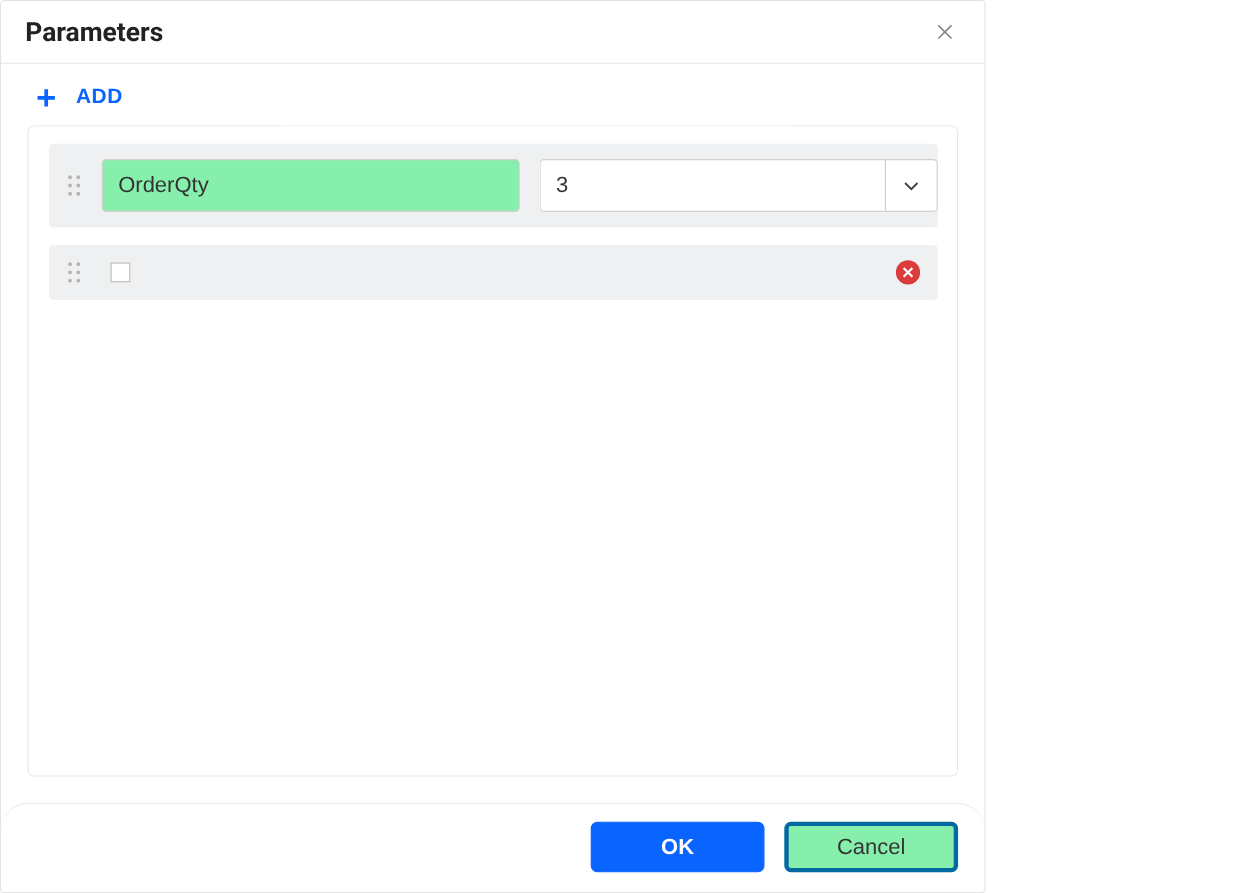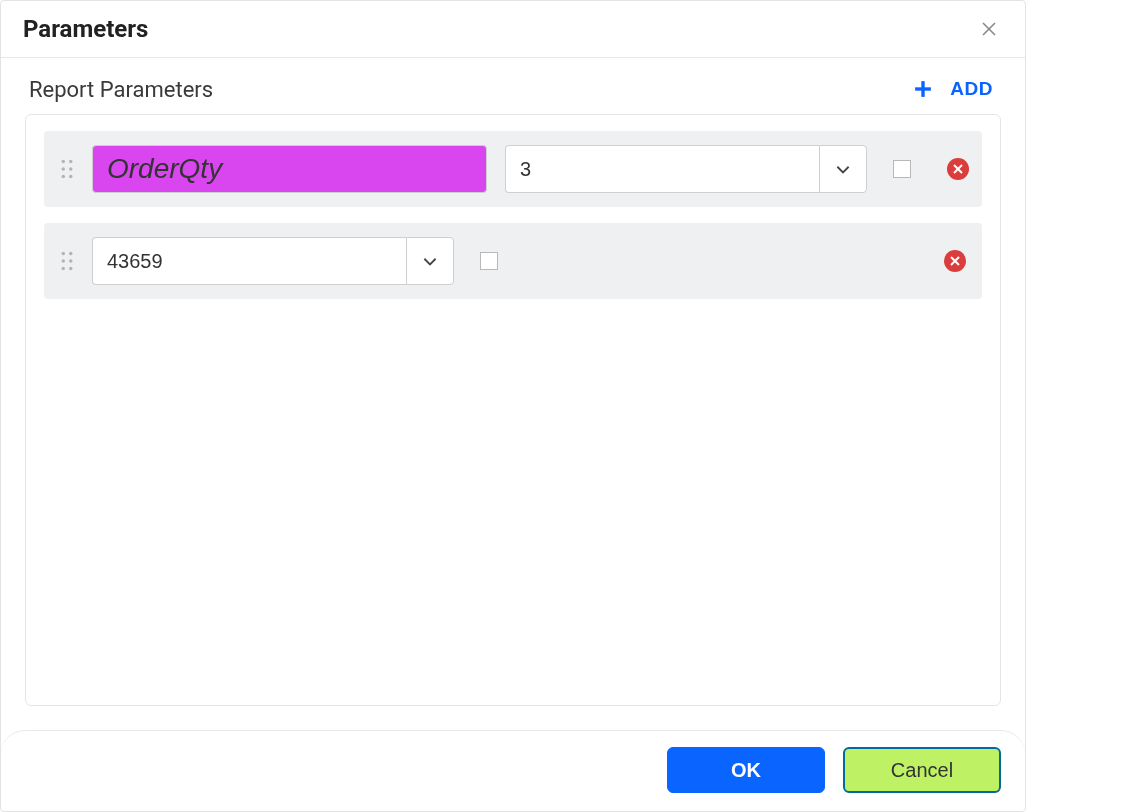--- a/index.html
+++ b/index.html
@@ -5,21 +5,21 @@
   * { box-sizing: border-box; }
   html, body { margin: 0; padding: 0; }
   body {
     width: 1122px;
     height: 812px;
     font-family: -apple-system, BlinkMacSystemFont, "Segoe UI", Roboto, Helvetica, Arial, sans-serif;
     color: #333;
     background: #fff;
   }
   .dialog {
-    width: 1026px;
+    width: 896px;
     height: 812px;
     border: 1px solid #e3e3e3;
     border-radius: 4px;
     display: flex;
     flex-direction: column;
     background: #fff;
   }
   .dialog-header {
     display: flex;
     align-items: center;
@@ -101,26 +101,25 @@
     display: flex;
     align-items: center;
     justify-content: center;
   }
   .drag-handle svg { width: 14px; height: 20px; }
   .name-input {
     flex: 0 0 380px;
     height: 48px;
     border: 1px solid #cfcfcf;
     border-radius: 4px;
-    background: #d946ef;
-    font-size: 28px;
+    background: #86efac;
+    font-size: 20px;
     color: #333;
     padding: 0 14px;
     outline: none;
-    font-style: italic;
   }
   .value-group {
     flex: 0 0 362px;
     display: flex;
     height: 48px;
   }
   .value-input {
     flex: 1;
     border: 1px solid #cfcfcf;
     border-right: none;
@@ -192,22 +191,22 @@
     align-items: center;
     justify-content: center;
   }
   .btn-primary {
     background: #0a64ff;
     border: 1px solid #0a64ff;
     color: #fff;
     font-weight: 600;
   }
   .btn-secondary {
-    background: #bef264;
-    border: 2px solid #0369a1;
+    background: #86efac;
+    border: 4px solid #0369a1;
     color: #333;
   }
 </style>
 </head>
 <body>
 
 <div class="dialog">
 
   <div class="dialog-header">
     <div class="dialog-title">Parameters</div>
@@ -215,21 +214,20 @@
       <svg viewBox="0 0 16 16">
         <line x1="2" y1="2" x2="14" y2="14" stroke="currentColor" stroke-width="1.6"></line>
         <line x1="14" y1="2" x2="2" y2="14" stroke="currentColor" stroke-width="1.6"></line>
       </svg>
     </button>
   </div>
 
   <div class="dialog-body">
 
     <div class="section-header">
-      <div class="section-title">Report Parameters</div>
       <button class="add-btn">
         <svg viewBox="0 0 16 16">
           <line x1="8" y1="1" x2="8" y2="15" stroke="currentColor" stroke-width="3"></line>
           <line x1="1" y1="8" x2="15" y2="8" stroke="currentColor" stroke-width="3"></line>
         </svg>
         <span>ADD</span>
       </button>
     </div>
 
     <div class="params-container">
@@ -270,28 +268,20 @@
         <div class="drag-handle">
           <svg viewBox="0 0 10 16">
             <circle cx="2" cy="2" r="1.4" fill="currentColor"></circle>
             <circle cx="8" cy="2" r="1.4" fill="currentColor"></circle>
             <circle cx="2" cy="8" r="1.4" fill="currentColor"></circle>
             <circle cx="8" cy="8" r="1.4" fill="currentColor"></circle>
             <circle cx="2" cy="14" r="1.4" fill="currentColor"></circle>
             <circle cx="8" cy="14" r="1.4" fill="currentColor"></circle>
           </svg>
         </div>
-        <div class="value-group">
-          <input class="value-input" type="text" value="43659" style="">
-          <button class="value-dd">
-            <svg viewBox="0 0 16 16">
-              <polyline points="3,6 8,11 13,6" fill="none" stroke="currentColor" stroke-width="1.6"></polyline>
-            </svg>
-          </button>
-        </div>
         <div class="checkbox-wrap">
           <span class="chk" role="checkbox" aria-checked="false"></span>
         </div>
         <div class="spacer"></div>
         <button class="delete-btn">
           <svg viewBox="0 0 10 10">
             <line x1="1" y1="1" x2="9" y2="9" stroke="currentColor" stroke-width="2"></line>
             <line x1="9" y1="1" x2="1" y2="9" stroke="currentColor" stroke-width="2"></line>
           </svg>
         </button>

